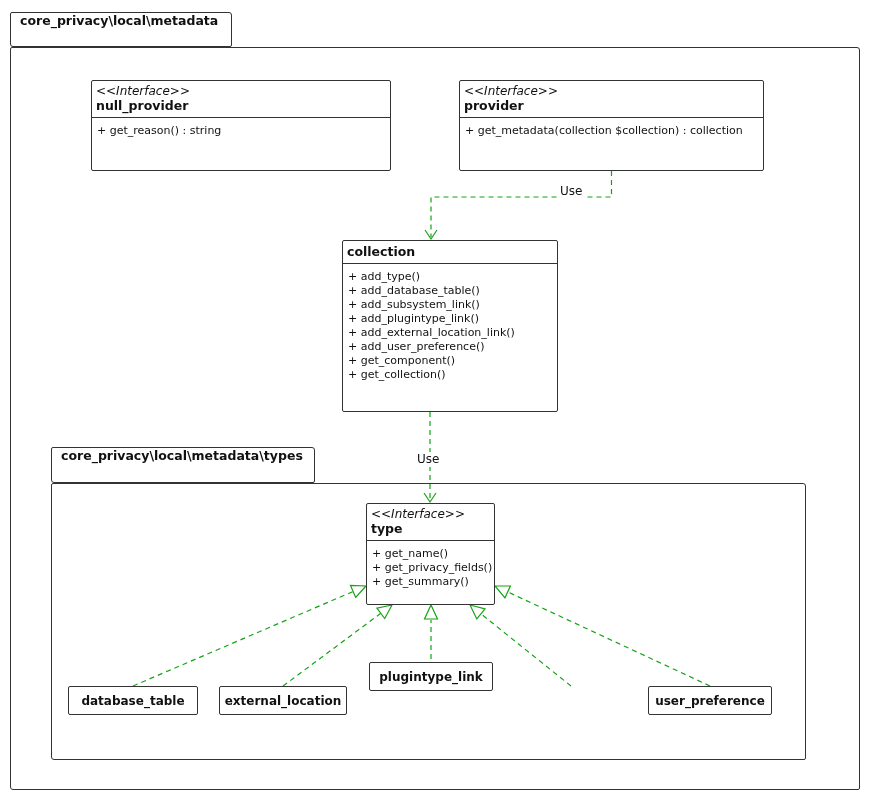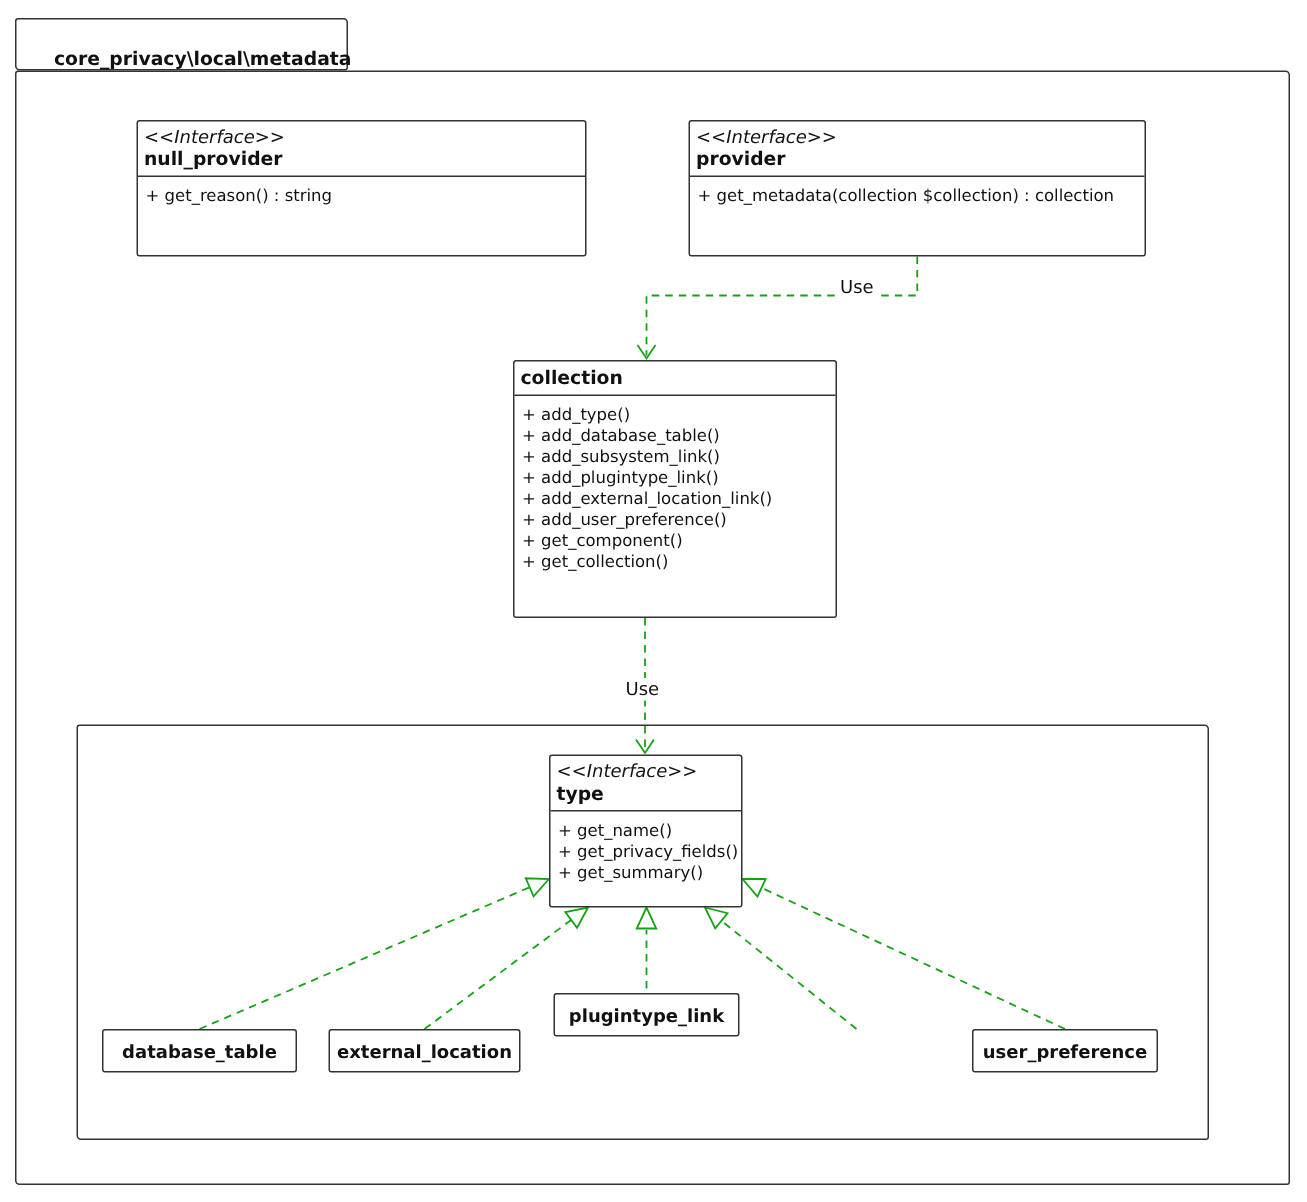--- a/index.html
+++ b/index.html
@@ -8,22 +8,22 @@
     --background:#ffffff;
   }
   *{box-sizing:border-box;margin:0;padding:0}
   body{background:var(--background)}
   .canvas{
     position:relative;width:871px;height:801px;background:var(--background);
     font-family:"DejaVu Sans","Liberation Sans",sans-serif;color:#111;overflow:hidden;
   }
   .pkg-frame{position:absolute;border:1px solid var(--border);background:transparent;z-index:0;border-radius:2px 3px 2px 3px}
   .pkg-tab{
-    position:absolute;border:1px solid var(--border);background:#fff;display:flex;align-items:flex-end;
-    padding:0 25px;font-weight:bold;font-size:12.5px;z-index:3;border-radius:2px 3px 2px 3px
+    position:absolute;border:1px solid var(--border);background:#fff;display:flex;align-items:flex-start;
+    padding:0 9px;font-weight:bold;font-size:12.5px;z-index:3;border-radius:2px 3px 2px 3px
   }
   .uml-class{position:absolute;border:1px solid var(--border);background:#fff;z-index:2;border-radius:2px}
   .uml-class .hdr{border-bottom:1px solid var(--border);padding:3px 4px 4px}
   .uml-class .stereo{font-style:italic;font-size:12px}
   .uml-class .cname{font-weight:bold;font-size:12.5px}
   .uml-class .cbody{padding:6px 5px;font-size:11px;line-height:14px;white-space:nowrap}
   .simple-class{
     position:absolute;border:1px solid var(--border);background:#fff;display:flex;align-items:center;
     justify-content:center;font-weight:bold;font-size:12px;z-index:2;border-radius:2px
   }
@@ -55,20 +55,23 @@
 </head>
 <body>
 
 <div class="canvas">
 
   <div class="pkg-tab" id="outer-tab">
     <span>core_privacy\local\metadata</span>
   </div>
   <div class="pkg-frame" id="outer-frame"></div>
 
+  <div class="pkg-tab" id="inner-tab">
+    <span>core_privacy\local\metadata\types</span>
+  </div>
   <div class="pkg-frame" id="inner-frame"></div>
 
   <svg class="edges" width="871" height="801">
 
     <path class="edge dash" d="M611.5,171 L611.5,197 L431,197 L431,237"></path>
     <path class="edge" d="M425,230 L431,239 L437,230"></path>
 
     <path class="edge dash" d="M430,412 L430,500"></path>
     <path class="edge" d="M424,493 L430,502 L436,493"></path>
 

